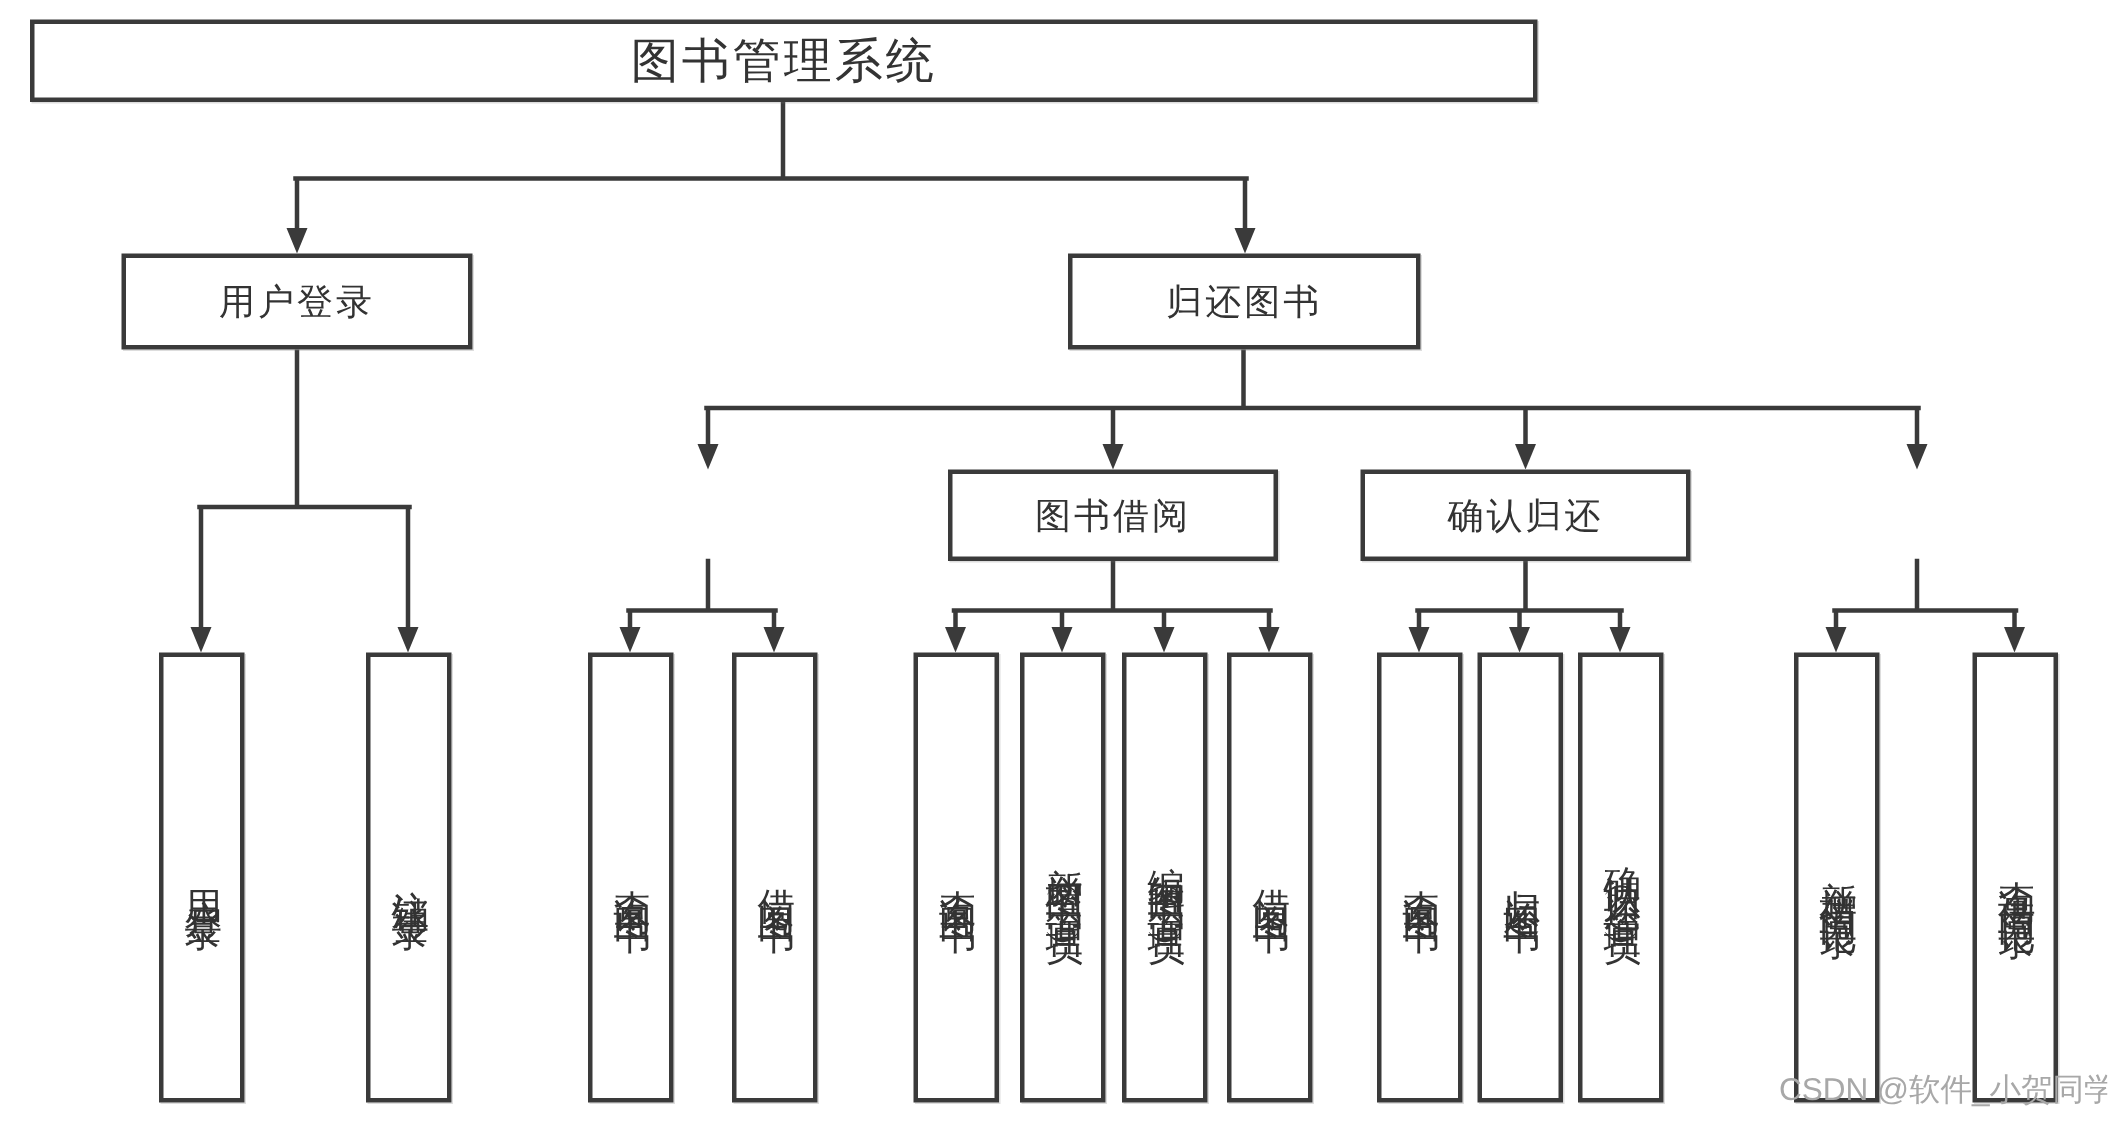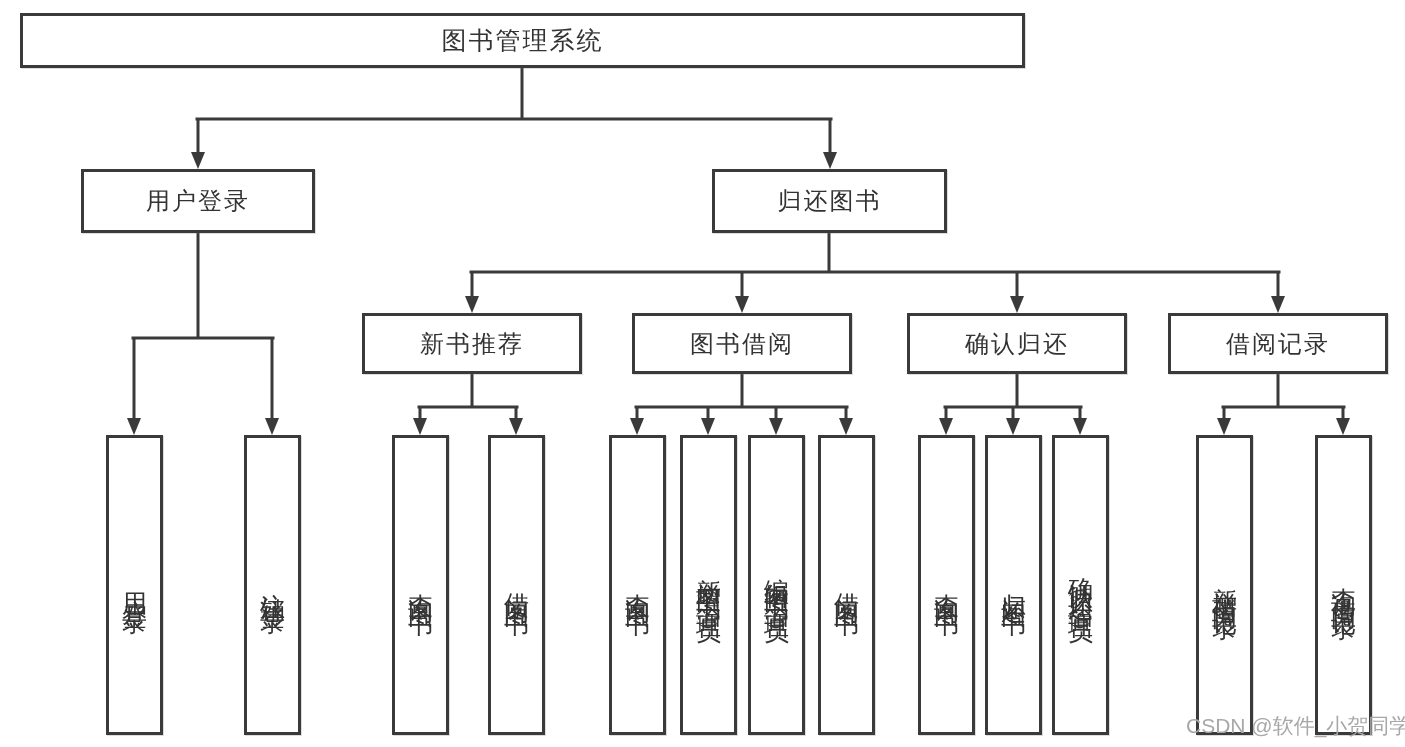--- a/index.html
+++ b/index.html
@@ -22,21 +22,21 @@
     background: #ffffff;
     border: 3px solid #3a3a3a;
     color: #333333;
     display: flex;
     align-items: center;
     justify-content: center;
     text-align: center;
     box-shadow: 1px 1px 0 rgba(120,120,120,0.25);
   }
   .hbox { font-size: 24px; letter-spacing: 2px; white-space: nowrap; }
-  .root-box { font-size: 25px; }
+  .root-box { font-size: 32px; }
   .vbox {
     writing-mode: vertical-rl;
     text-orientation: mixed;
     font-size: 25px;
     letter-spacing: 6px;
     line-height: 1;
   }
   .watermark {
     position: absolute;
     left: 1186px;
@@ -111,24 +111,22 @@
       <polygon points="1217,418 1231,418 1224,435"></polygon>
       <polygon points="1336,418 1350,418 1343,435"></polygon>
     </g>
   </svg>
 
   <div class="box hbox root-box" style="left:20px; top:13px; width:1005px; height:55px;">图书管理系统</div>
 
   <div class="box hbox" style="left:81px; top:169px; width:234px; height:64px;">用户登录</div>
   <div class="box hbox" style="left:712px; top:169px; width:235px; height:64px;">归还图书</div>
 
-  <div class="box hbox" style="left:362px; top:313px; width:220px; height:61px;">新书推荐</div>
   <div class="box hbox" style="left:632px; top:313px; width:220px; height:61px;">图书借阅</div>
   <div class="box hbox" style="left:907px; top:313px; width:220px; height:61px;">确认归还</div>
-  <div class="box hbox" style="left:1168px; top:313px; width:220px; height:61px;">借阅记录</div>
 
   <div class="box vbox" style="left:106px; top:435px; width:57px; height:300px;">用户登录</div>
   <div class="box vbox" style="left:244px; top:435px; width:57px; height:300px;">注销登录</div>
 
   <div class="box vbox" style="left:392px; top:435px; width:57px; height:300px;">查询图书</div>
   <div class="box vbox" style="left:488px; top:435px; width:57px; height:300px;">借阅图书</div>
 
   <div class="box vbox" style="left:609px; top:435px; width:57px; height:300px;">查询图书</div>
   <div class="box vbox" style="left:680px; top:435px; width:57px; height:300px;">新增图书（管理员）</div>
   <div class="box vbox" style="left:748px; top:435px; width:57px; height:300px;">编辑图书（管理员）</div>

